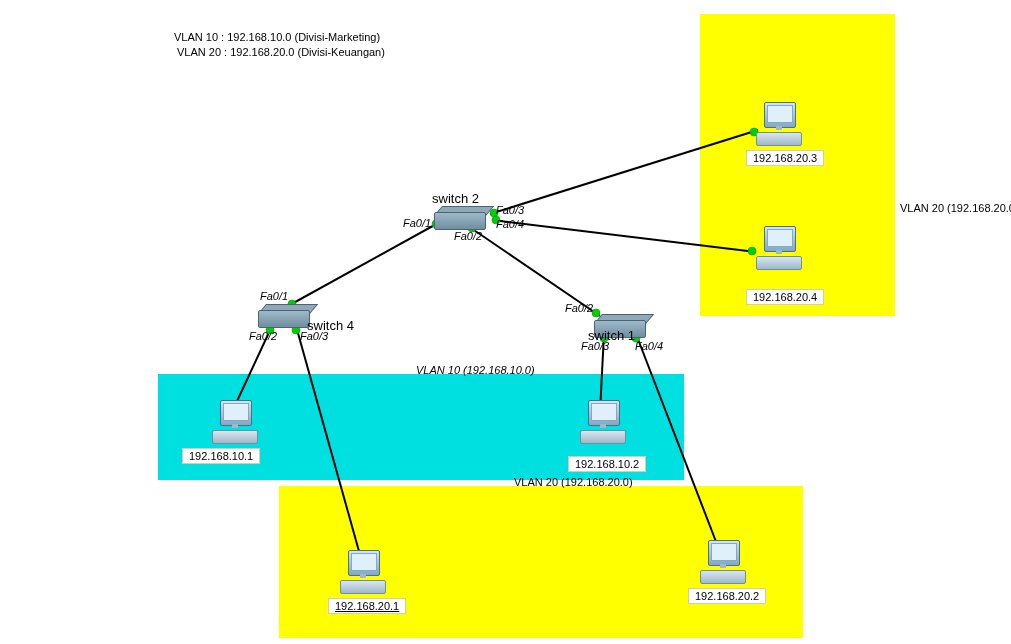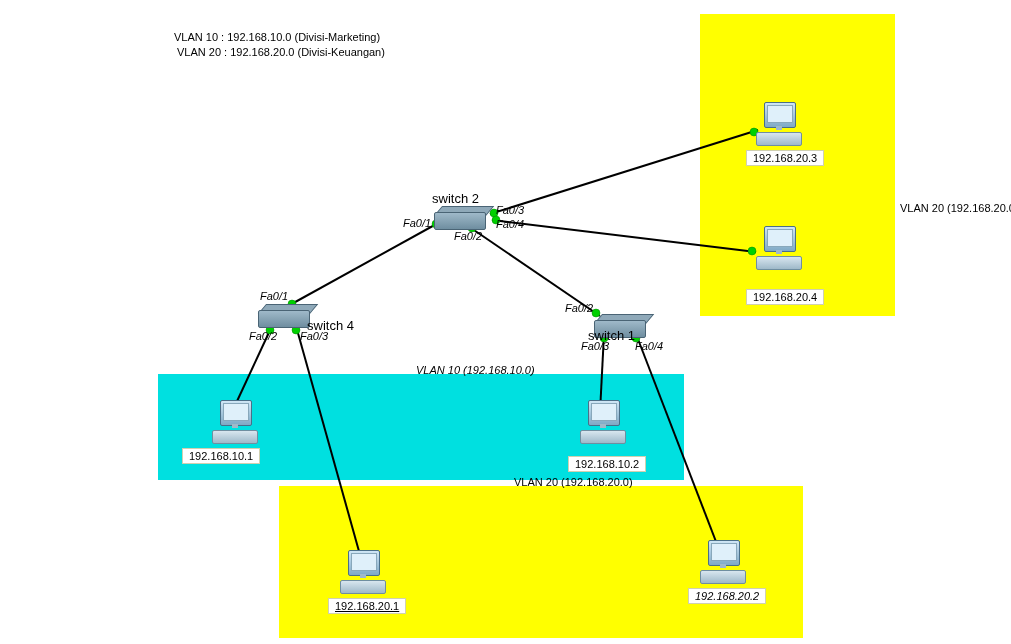--- a/index.html
+++ b/index.html
@@ -254,13 +254,13 @@
     <div class="tower"></div>
 </div>
 <div class="ip-box" style="left:328px; top:598px;text-decoration:underline;">192.168.20.1</div>
 
 <div class="pc" style="left:700px; top:540px;">
   <div class="monitor"></div>
     <div class="screen"></div>
     <div class="stand"></div>
     <div class="tower"></div>
 </div>
-<div class="ip-box" style="left:688px; top:588px;font-style:italic;">192.168.20.2</div>
+<div class="ip-box" style="left:688px; top:588px;">192.168.20.2</div>
 
 </body></html>

